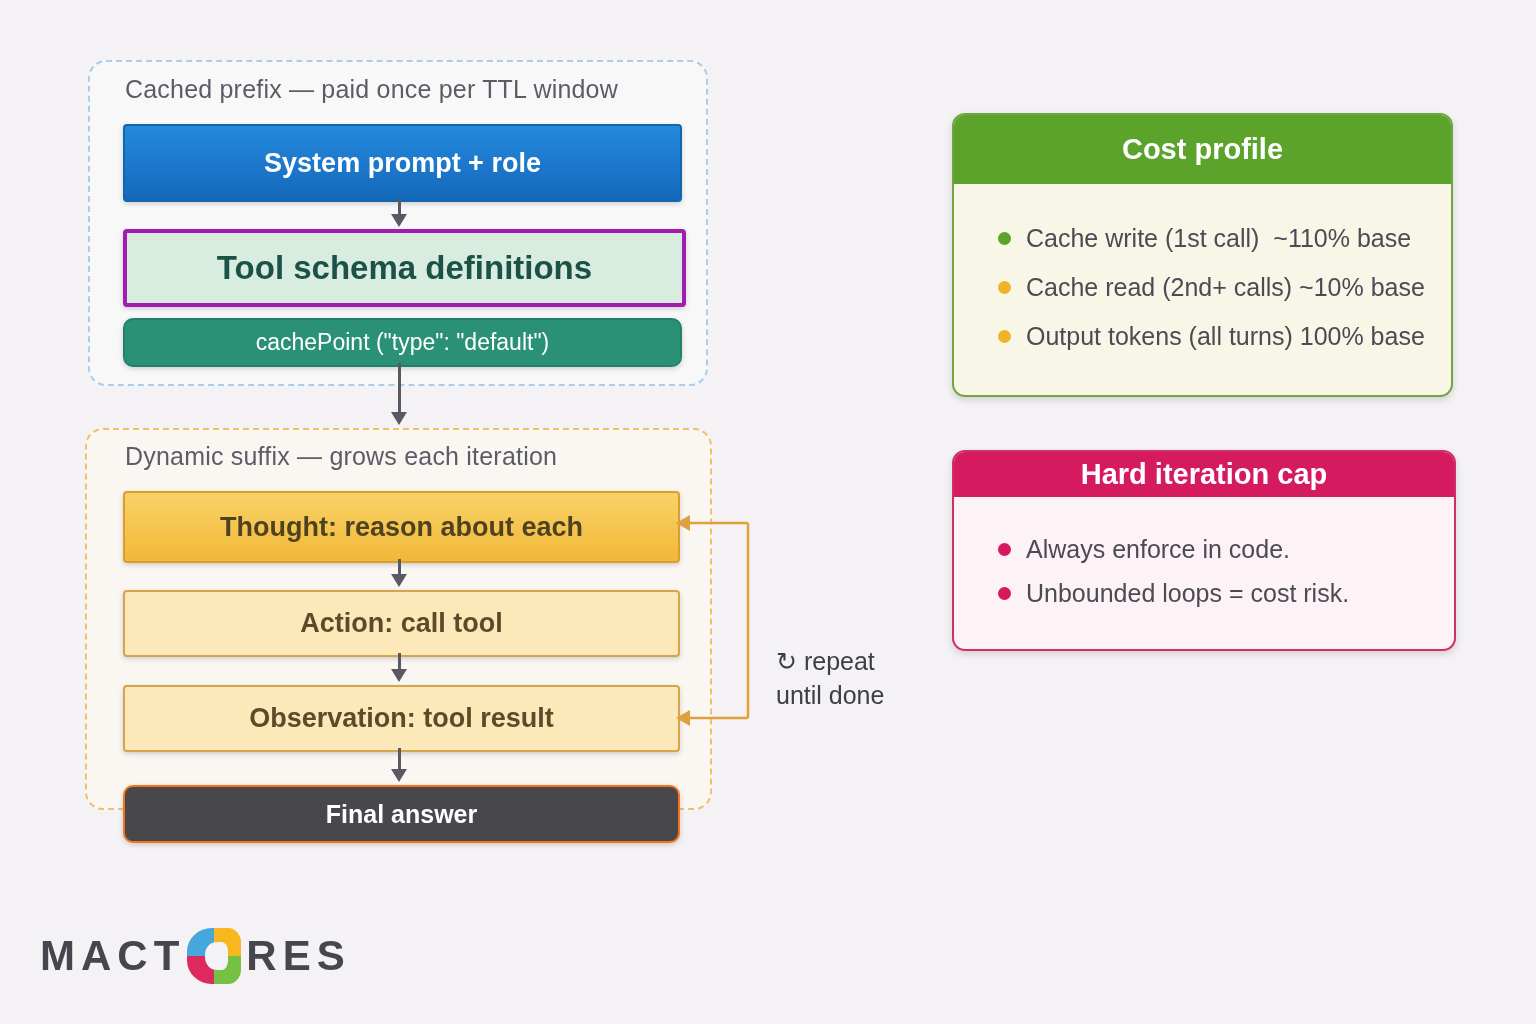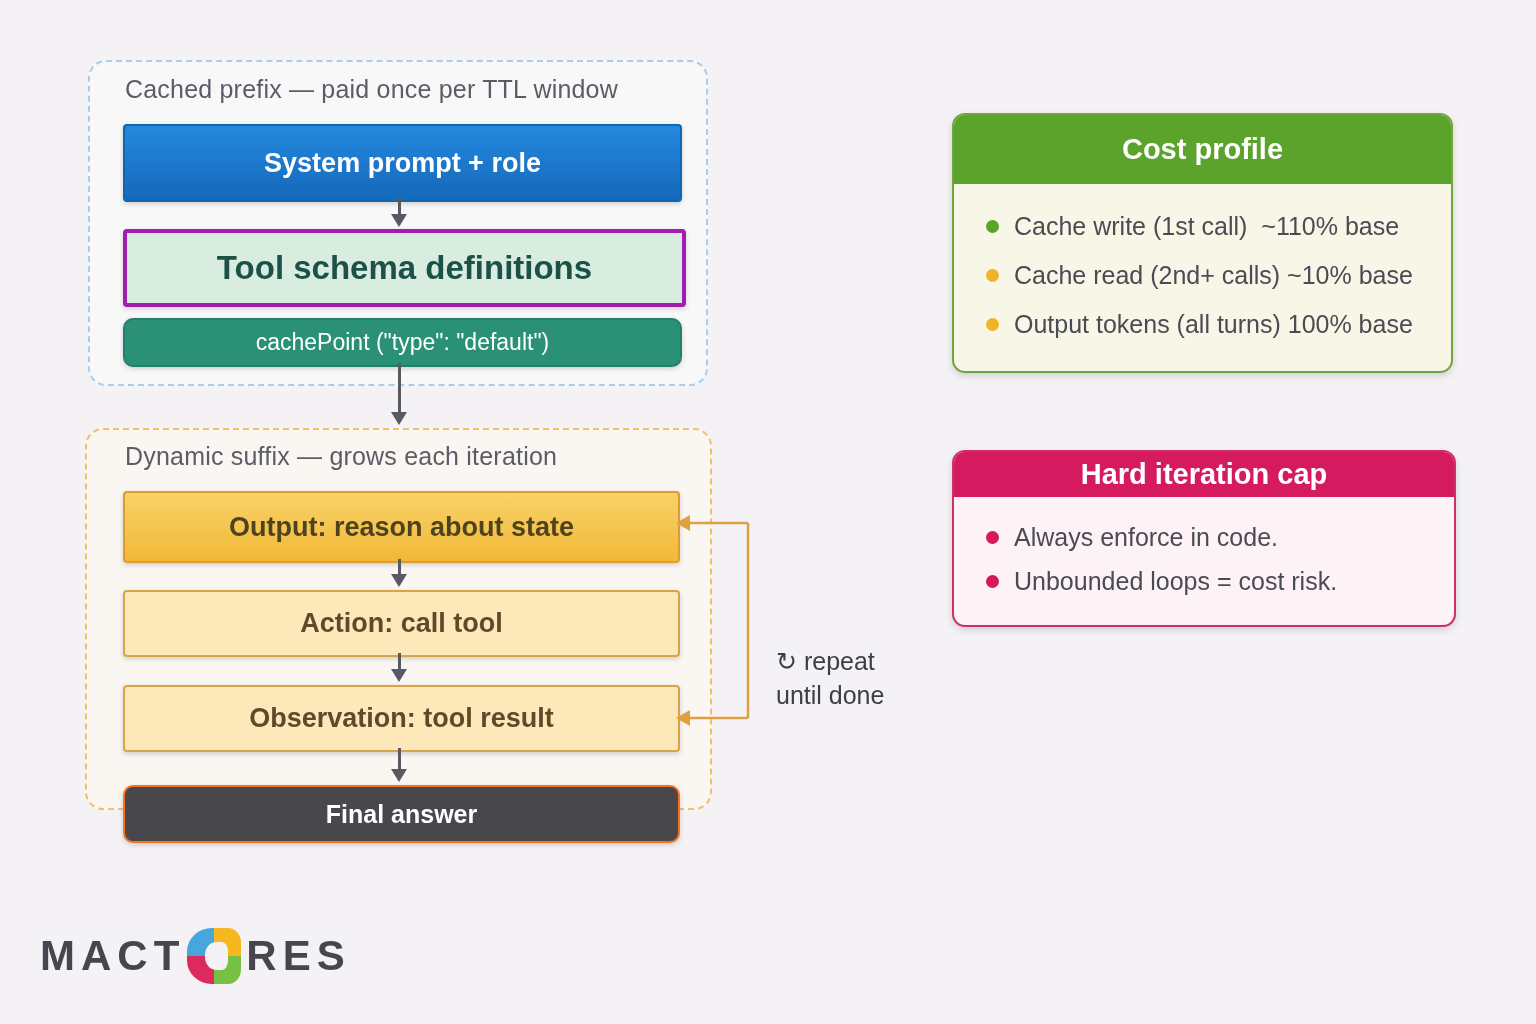--- a/index.html
+++ b/index.html
@@ -33,21 +33,21 @@
   
   .loop-svg{position:absolute;left:674px;top:506px;}
   .loop-label{position:absolute;left:776px;top:644px;font-size:25px;line-height:34px;color:#3e3e48;}
   
   .card{position:absolute;border-radius:13px;box-shadow:0 3px 7px rgba(60,60,70,.18);overflow:hidden;}
   .card.cost{left:952px;top:113px;width:497px;border:2px solid #6fa63e;background:#f8f6e7;}
   .card.cap{left:952px;top:450px;width:500px;border:2px solid #cf2f68;background:#fdf2f6;}
   .card-header{display:flex;align-items:center;justify-content:center;color:#fff;font-weight:700;font-size:29px;}
   .card.cost .card-header{height:69px;background:#5ba32b;}
   .card.cap .card-header{height:45px;background:#d51a5f;}
-  .card ul{list-style:none;margin:0;padding:18px 20px 22px 32px;}
+  .card ul{list-style:none;margin:12px;padding:18px 20px 22px 32px;}
   .card li{display:flex;align-items:center;gap:15px;font-size:25px;color:#4b4b53;}
   .card.cost li{height:49px;}
   .card.cap li{height:44px;}
   .card li span.txt{white-space:pre;}
   .dot{width:13px;height:13px;border-radius:50%;flex:0 0 13px;}
   .dot-green{background:#5ba42a}.dot-amber{background:#f0b429}.dot-pink{background:#d6195f}
   
   .logo{position:absolute;left:40px;top:928px;display:flex;align-items:center;
         font-size:42px;font-weight:800;color:#46464e;letter-spacing:6px;}
   .logo-icon{width:54px;height:56px;margin:0 5px 0 2px;position:relative;
@@ -66,21 +66,21 @@
     <div class="node blue">System prompt + role</div>
     <div class="node mint">Tool schema definitions</div>
     <div class="node teal">cachePoint ("type": "default")</div>
   </section>
 
   <div class="v-arrow" style="left:398px;top:198px;height:17px;"></div>
   <div class="v-arrow" style="left:398px;top:363px;height:50px;"></div>
 
   <section class="group dynamic">
     <div class="group-title">Dynamic suffix — grows each iteration</div>
-    <div class="node thought">Output: reason about state</div>
+    <div class="node thought">Thought: reason about each</div>
     <div class="node pale action">Action: call tool</div>
     <div class="node pale observation">Observation: tool result</div>
     <div class="node final">Final answer</div>
   </section>
 
   <div class="v-arrow" style="left:398px;top:559px;height:16px;"></div>
   <div class="v-arrow" style="left:398px;top:653px;height:17px;"></div>
   <div class="v-arrow" style="left:398px;top:748px;height:22px;"></div>
 
   <svg class="loop-svg" width="86" height="228" viewBox="0 0 86 228">

